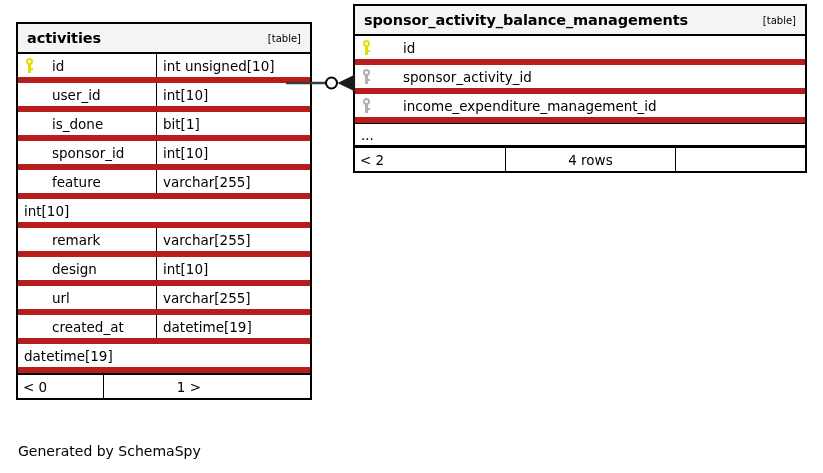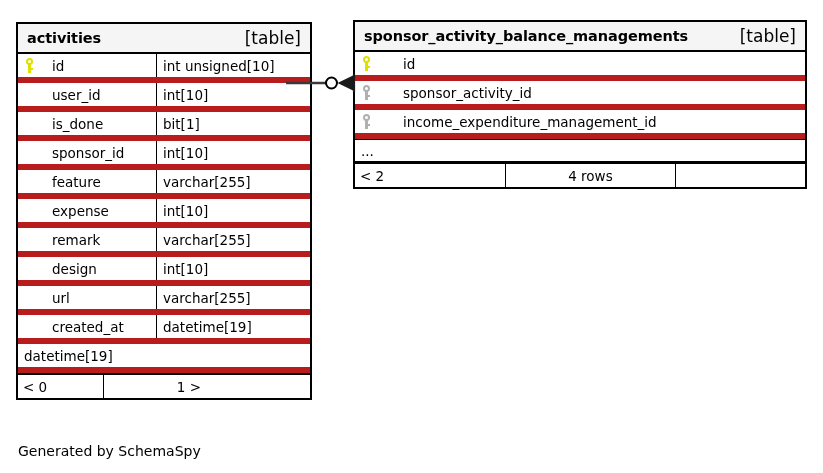--- a/index.html
+++ b/index.html
@@ -33,21 +33,21 @@
     height: 30px;
     padding: 0 9px;
   }
   .er-title .tname {
     font-weight: bold;
     font-size: 14.5px;
     letter-spacing: -0.1px;
     white-space: nowrap;
   }
   .er-title .ttag {
-    font-size: 17px;
+    font-size: 10px;
     white-space: nowrap;
   }
 
   .er-row {
     display: flex;
     align-items: stretch;
     border-bottom: 6px solid #b91c1c;
     box-sizing: border-box;
     height: 29px;
   }
@@ -231,24 +231,20 @@
 
   <div class="er-row">
     <div class="cell-name">
       <span class="keyslot"></span>
       <span class="fieldlabel">feature</span>
     </div>
     <div class="cell-type">varchar[255]</div>
   </div>
 
   <div class="er-row">
-    <div class="cell-name">
-      <span class="keyslot"></span>
-      <span class="fieldlabel">expense</span>
-    </div>
     <div class="cell-type">int[10]</div>
   </div>
 
   <div class="er-row">
     <div class="cell-name">
       <span class="keyslot"></span>
       <span class="fieldlabel">remark</span>
     </div>
     <div class="cell-type">varchar[255]</div>
   </div>
@@ -280,21 +276,21 @@
   <div class="er-row">
     <div class="cell-type">datetime[19]</div>
   </div>
 
   <div class="er-footer">
     <div class="fcell f-left">&lt; 0</div>
     <div class="fcell f-right">1 &gt;</div>
   </div>
 </div>
 
-<div class="er-table t-sabm" id="table-sponsor-activity-balance-managements" style="left:353px; top:20px; width:454px;">
+<div class="er-table t-sabm" id="table-sponsor-activity-balance-managements" style="left:353px; top:4px; width:454px;">
 
   <div class="er-title">
     <span class="tname">sponsor_activity_balance_managements</span>
     <span class="ttag">[table]</span>
   </div>
 
   <div class="er-row">
     <div class="cell-name">
       <span class="keyslot">
         <span class="keyicon key-primary">

